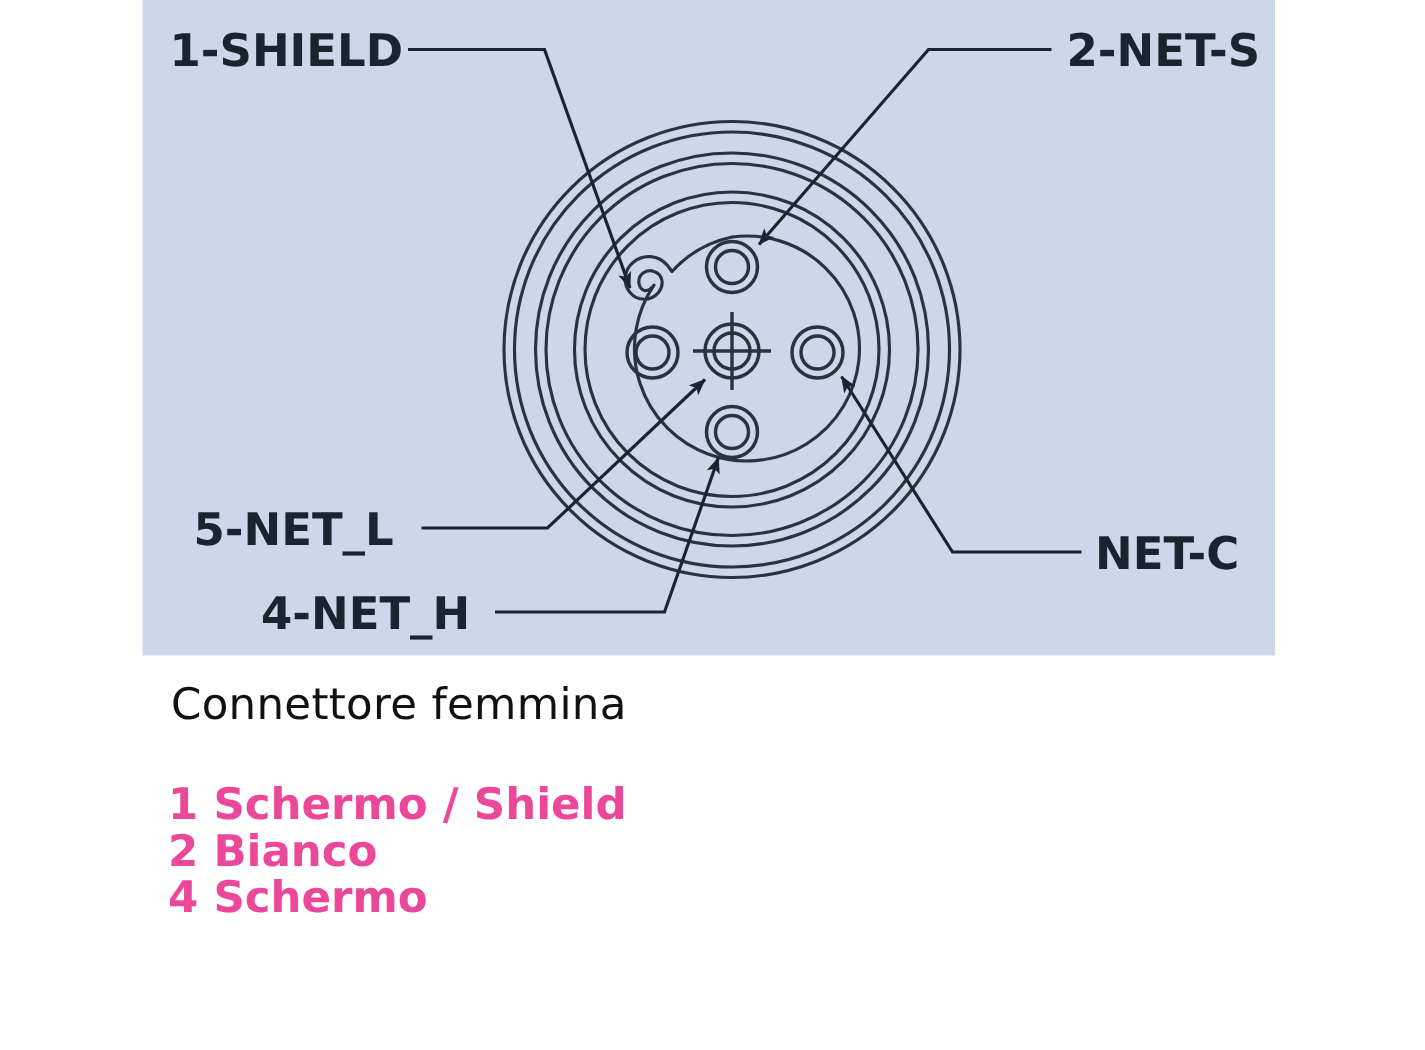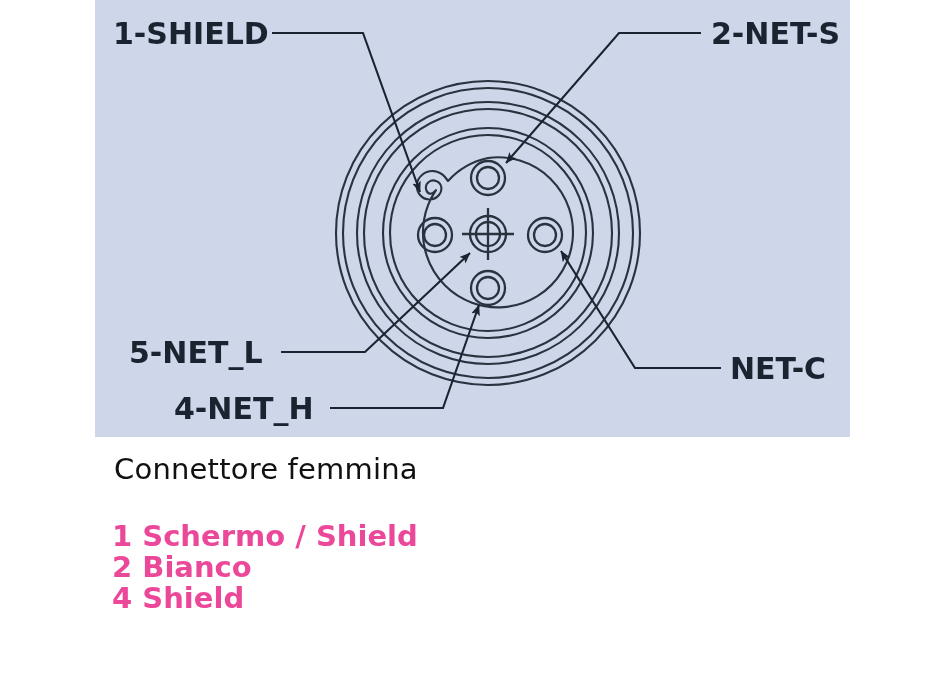--- a/index.html
+++ b/index.html
@@ -178,19 +178,19 @@
     </div>
 
     <div class="legend-row">
       <span class="legend-num">2</span>
       <span class="legend-label">Bianco</span>
     </div>
 
 
     <div class="legend-row">
       <span class="legend-num">4</span>
-      <span class="legend-label">Shield</span>
+      <span class="legend-label">Schermo</span>
     </div>
 
 
   </div>
 
 </div>
 
 </body></html>

